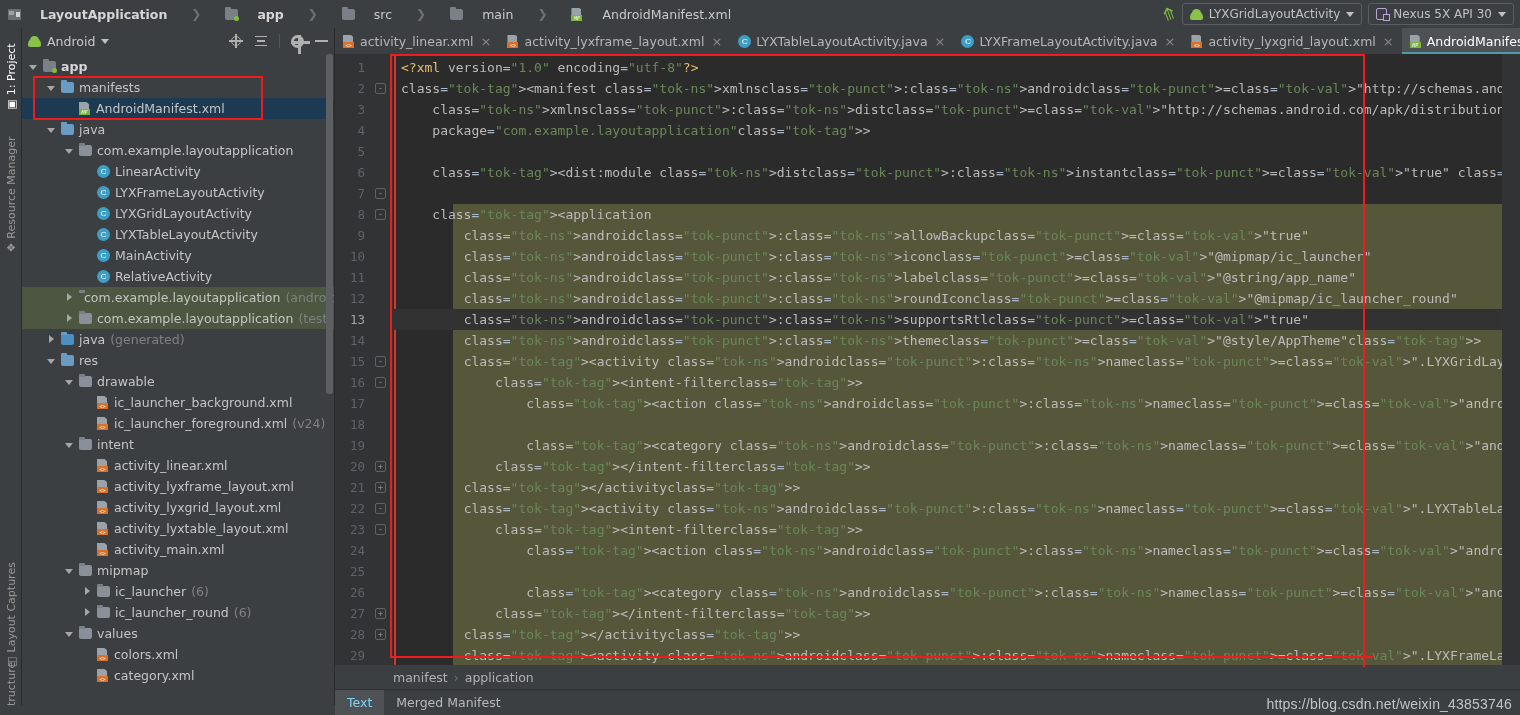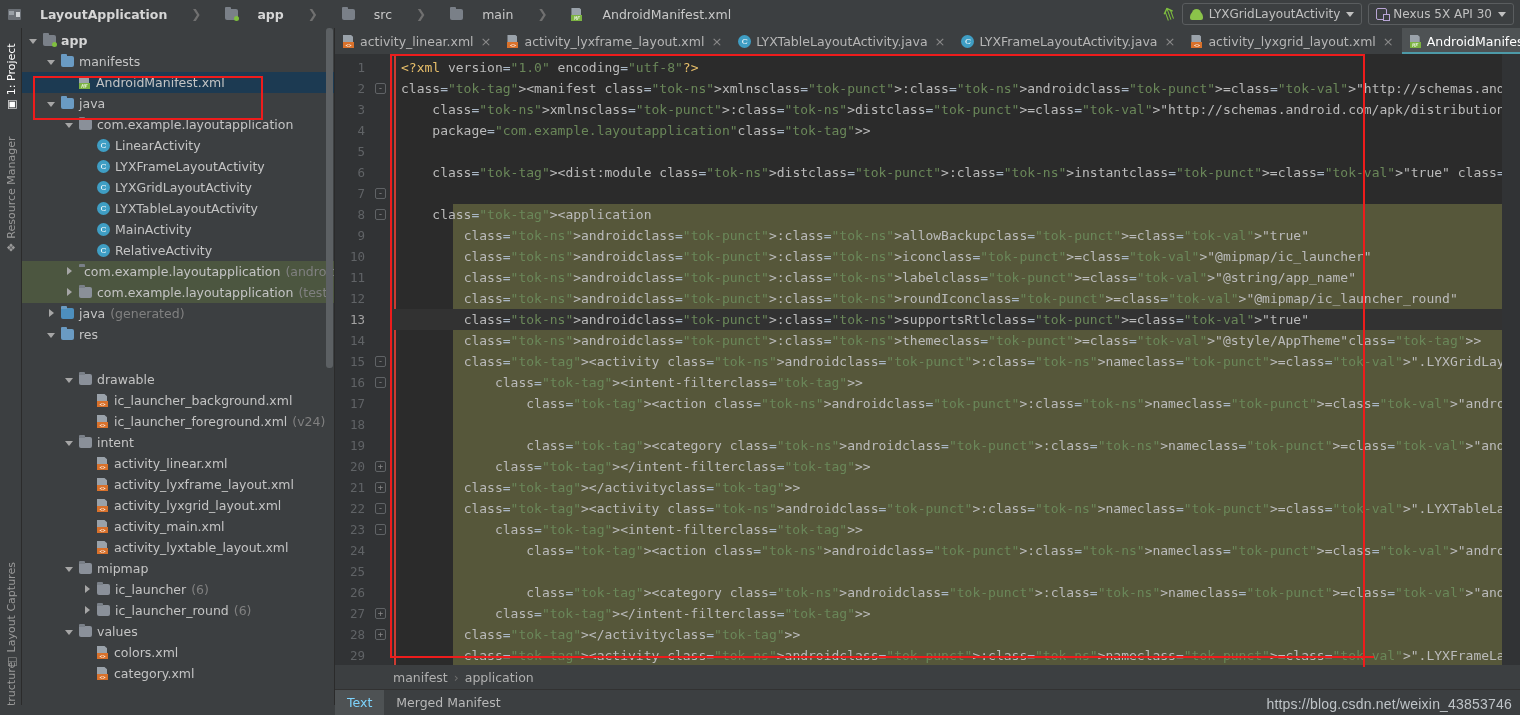--- a/index.html
+++ b/index.html
@@ -212,20 +212,38 @@
       <div class="vlabel rotl" style="top:580px;">
         <span>◫</span>
         <span>Layout Captures</span>
       </div>
       <div class="vlabel rotl" style="top:660px;">
         <span>7: Structure</span>
       </div>
     </div>
 
     <div class="projpanel">
+      <div class="proj-head">
+        <span class="ico ico-android"></span>
+        <span class="proj-title">Android</span>
+        <span class="chev"></span>
+        <div class="proj-head-icons">
+          <span class="hico locate">
+              <i></i>
+            </span>
+          <span class="hico collapse">
+              <i></i>
+              <i></i>
+              <i></i>
+            </span>
+          <span class="vsep"></span>
+          <span class="gear"></span>
+          <span class="minus"></span>
+        </div>
+      </div>
 
       <div class="tree" id="tree">
           <div class="trow" style="padding-left: 6px;">
             <span class="arrow down"></span>
             <span class="ico ico-folder gray dot"></span>
             <span class="tname bold">app</span>
           </div>
           <div class="trow" style="padding-left: 24px;">
             <span class="arrow down"></span>
             <span class="ico ico-folder"></span>
@@ -295,21 +313,21 @@
             <span class="arrow right"></span>
             <span class="ico ico-folder" style="background: rgb(77, 143, 190);"></span>
             <span class="tname">java</span>
             <span class="dim">(generated)</span>
           </div>
           <div class="trow" style="padding-left: 24px;">
             <span class="arrow down"></span>
             <span class="ico ico-folder" style="background: rgb(106, 155, 195);"></span>
             <span class="tname">res</span>
           </div>
-          <div class="trow" style="padding-left: 42px; margin-top: 24px;">
+          <div class="trow" style="padding-left: 42px;">
             <span class="arrow down"></span>
             <span class="ico ico-folder gray" style="background: rgb(138, 144, 153);"></span>
             <span class="tname">drawable</span>
           </div>
           <div class="trow" style="padding-left: 60px;">
             <span class="arrow none"></span>
             <span class="ico ico-xml">
               <i class="pg"></i>
               <i class="tag"></i>
             </span>
@@ -352,29 +370,29 @@
               <i class="tag"></i>
             </span>
             <span class="tname">activity_lyxgrid_layout.xml</span>
           </div>
           <div class="trow" style="padding-left: 60px;">
             <span class="arrow none"></span>
             <span class="ico ico-xml">
               <i class="pg"></i>
               <i class="tag"></i>
             </span>
+            <span class="tname">activity_lyxtable_layout.xml</span>
+          </div>
+          <div class="trow" style="padding-left: 60px;">
+            <span class="arrow none"></span>
+            <span class="ico ico-xml">
+              <i class="pg"></i>
+              <i class="tag"></i>
+            </span>
             <span class="tname">activity_main.xml</span>
-          </div>
-          <div class="trow" style="padding-left: 60px;">
-            <span class="arrow none"></span>
-            <span class="ico ico-xml">
-              <i class="pg"></i>
-              <i class="tag"></i>
-            </span>
-            <span class="tname">activity_lyxtable_layout.xml</span>
           </div>
           <div class="trow" style="padding-left: 42px;">
             <span class="arrow down"></span>
             <span class="ico ico-folder gray" style="background: rgb(138, 144, 153);"></span>
             <span class="tname">mipmap</span>
           </div>
           <div class="trow" style="padding-left: 60px;">
             <span class="arrow right"></span>
             <span class="ico ico-folder gray" style="background: rgb(138, 144, 153);"></span>
             <span class="tname">ic_launcher</span>

